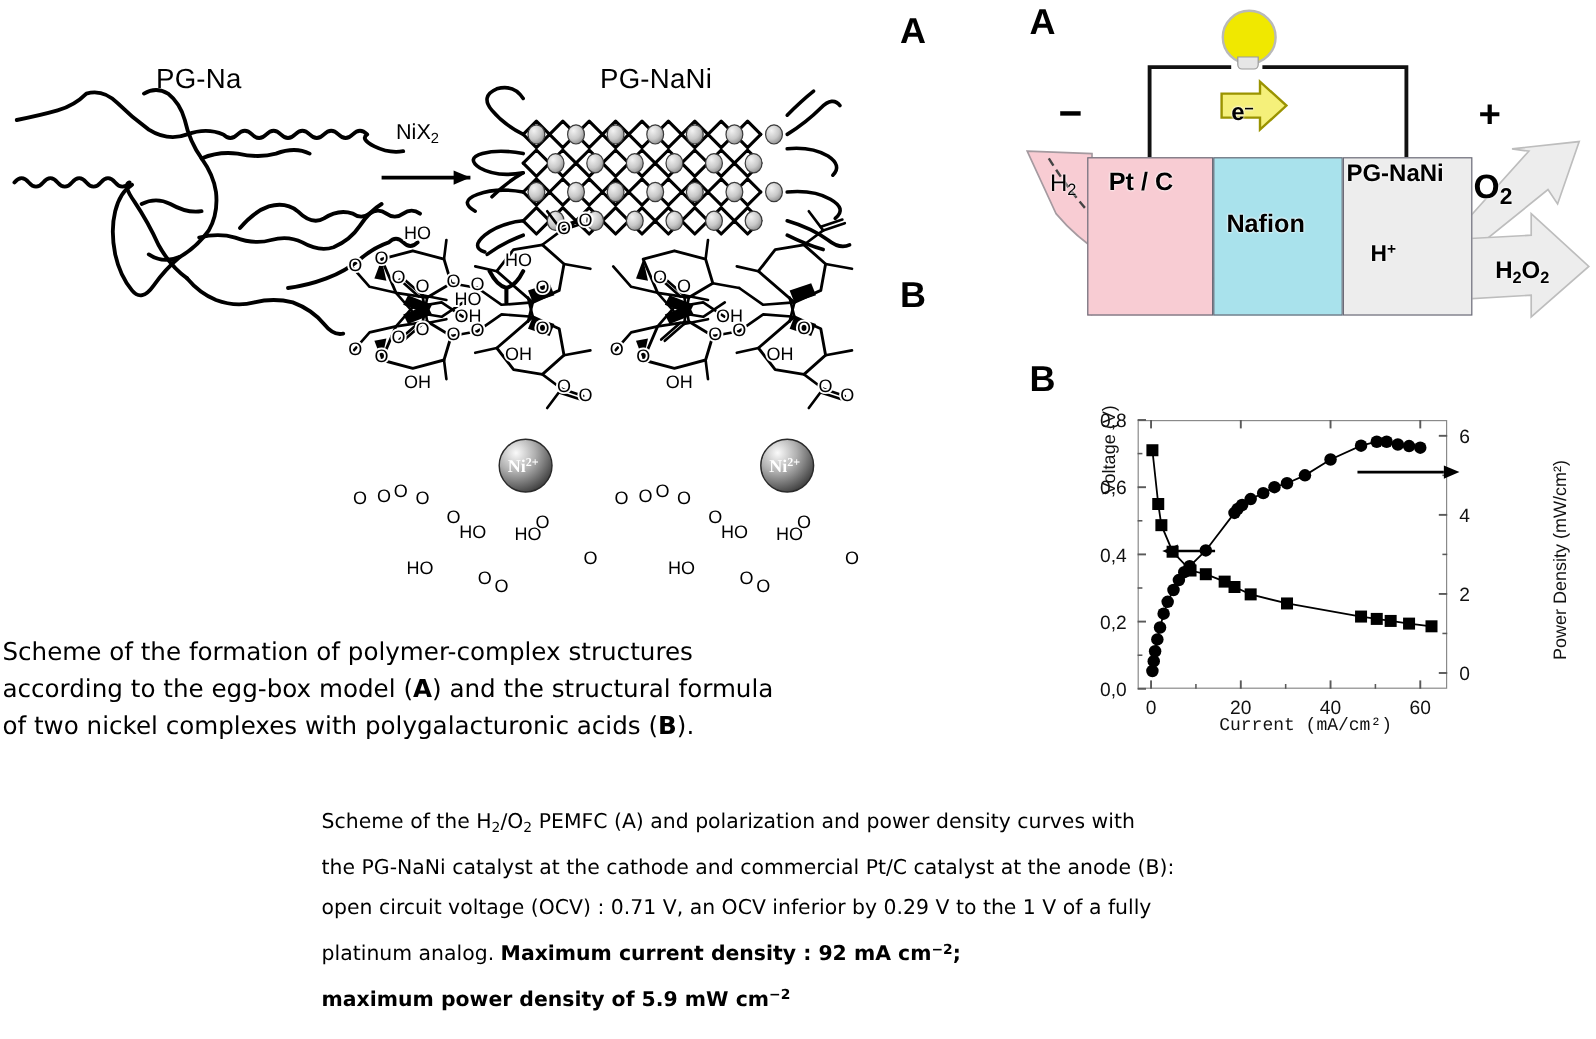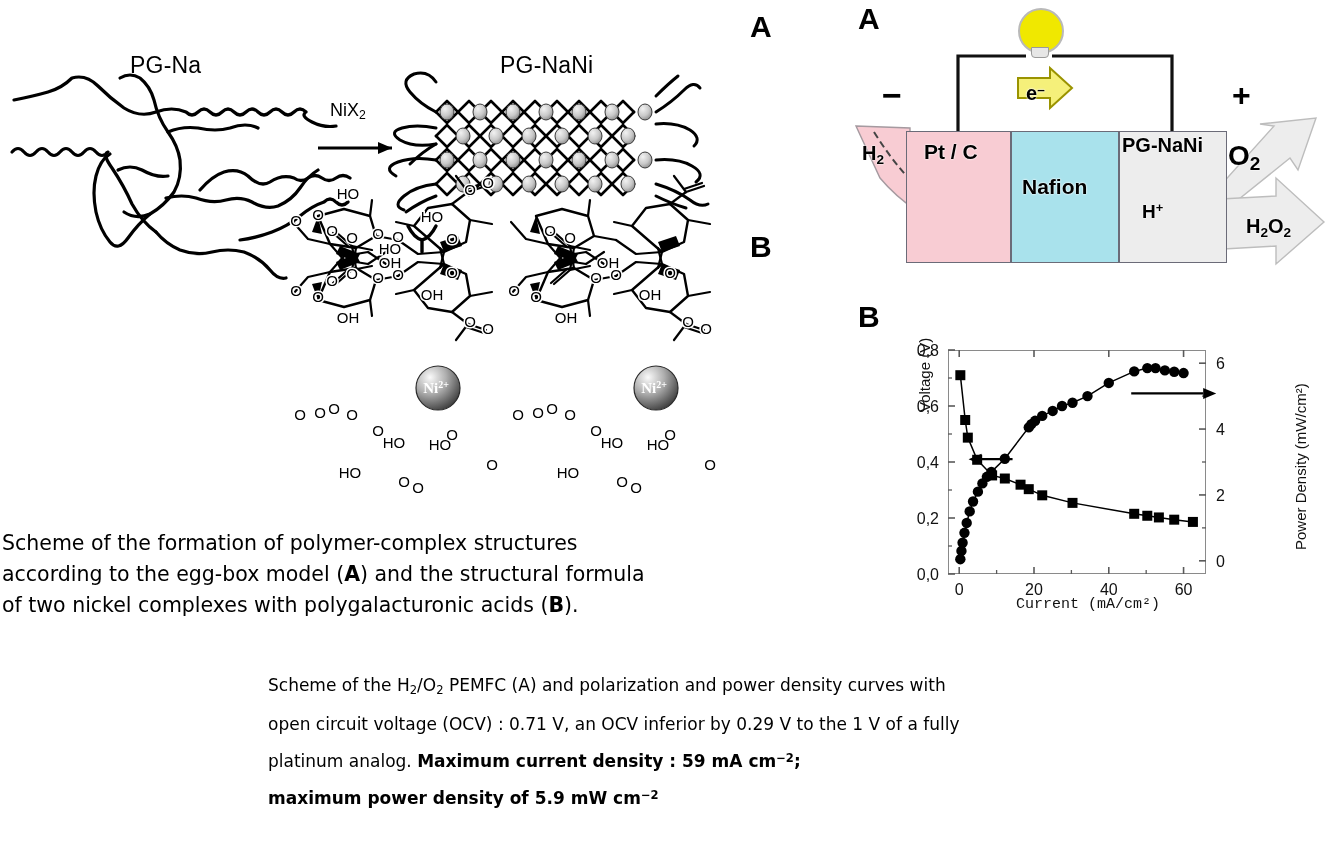--- a/index.html
+++ b/index.html
@@ -32,21 +32,21 @@
   #fc-A{left:12px;top:4px;}
   .cell-box{position:absolute;border:1.5px solid #6b6b78;box-sizing:border-box;}
   #cell-anode{left:60px;top:131px;width:105px;height:132px;background:#f8ccd3;}
   #cell-mem  {left:165px;top:131px;width:108px;height:132px;background:#a9e2ec;}
   #cell-cath {left:273px;top:131px;width:108px;height:132px;background:#ededed;}
   .cell-lab{position:absolute;font-weight:bold;font-size:21px;
             text-shadow:0 0 2px #fff,0 0 2px #fff;}
   #lab-ptc{left:78px;top:140px;}
   #lab-naf{left:176px;top:175px;}
   #lab-pgn{left:276px;top:134px;font-size:20px;}
-  #lab-h2 {left:16px;top:142px;font-size:20px;font-weight:bold;text-align:center;}
+  #lab-h2 {left:29px;top:142px;font-size:20px;font-weight:normal;text-align:center;}
   #lab-o2 {left:382px;top:140px;font-size:28px;font-weight:bold;}
   #lab-h2o2{left:400px;top:215px;font-size:20px;font-weight:bold;}
   #lab-hplus{left:296px;top:200px;font-size:19px;font-weight:bold;}
   #lab-minus{left:36px;top:85px;font-size:34px;font-weight:bold;line-height:.6;}
   #lab-plus {left:386px;top:86px;font-size:32px;font-weight:bold;line-height:.6;}
   #lab-e    {left:180px;top:82px;font-size:20px;font-weight:bold;}
   #bulb{left:172px;top:8px;width:42px;height:42px;border-radius:50%;
         background:#f0e800;border:2px solid #b9b9b9;}
   #bulb-base{left:185px;top:47px;width:16px;height:9px;background:#e6e6e6;
              border:1.5px solid #9a9a9a;border-radius:0 0 4px 4px;}
@@ -534,20 +534,21 @@
 
   <div class="axtitle" id="ylab-left">Voltage (V)</div>
   <div class="axtitle" id="ylab-right">Power Density (mW/cm²)</div>
   <div class="axtitle" id="xlab">Current (mA/cm²)</div>
 </div>
 
 <div class="abs caption" id="caption-bottom">
   <div>
     <span>Scheme of the H</span><sub>2</sub><span>/O</span><sub>2</sub><span> PEMFC (A) and polarization and power density curves with</span>
   </div>
+  <div>the PG-NaNi catalyst at the cathode and commercial Pt/C catalyst at the anode (B):</div>
   <div>open circuit voltage (OCV) : 0.71 V, an OCV inferior  by 0.29 V to the 1 V of a fully</div>
   <div>
-    <span>platinum analog.  </span><b><span>Maximum current density : 59 mA cm</span><sup>−2</sup><span>;</span></b>
+    <span>platinum analog.  </span><b><span>Maximum current density : 92 mA cm</span><sup>−2</sup><span>;</span></b>
   </div>
   <div>
     <b><span>maximum power density of 5.9 mW cm</span><sup>−2</sup></b>
   </div>
 </div>
 
 </body></html>

